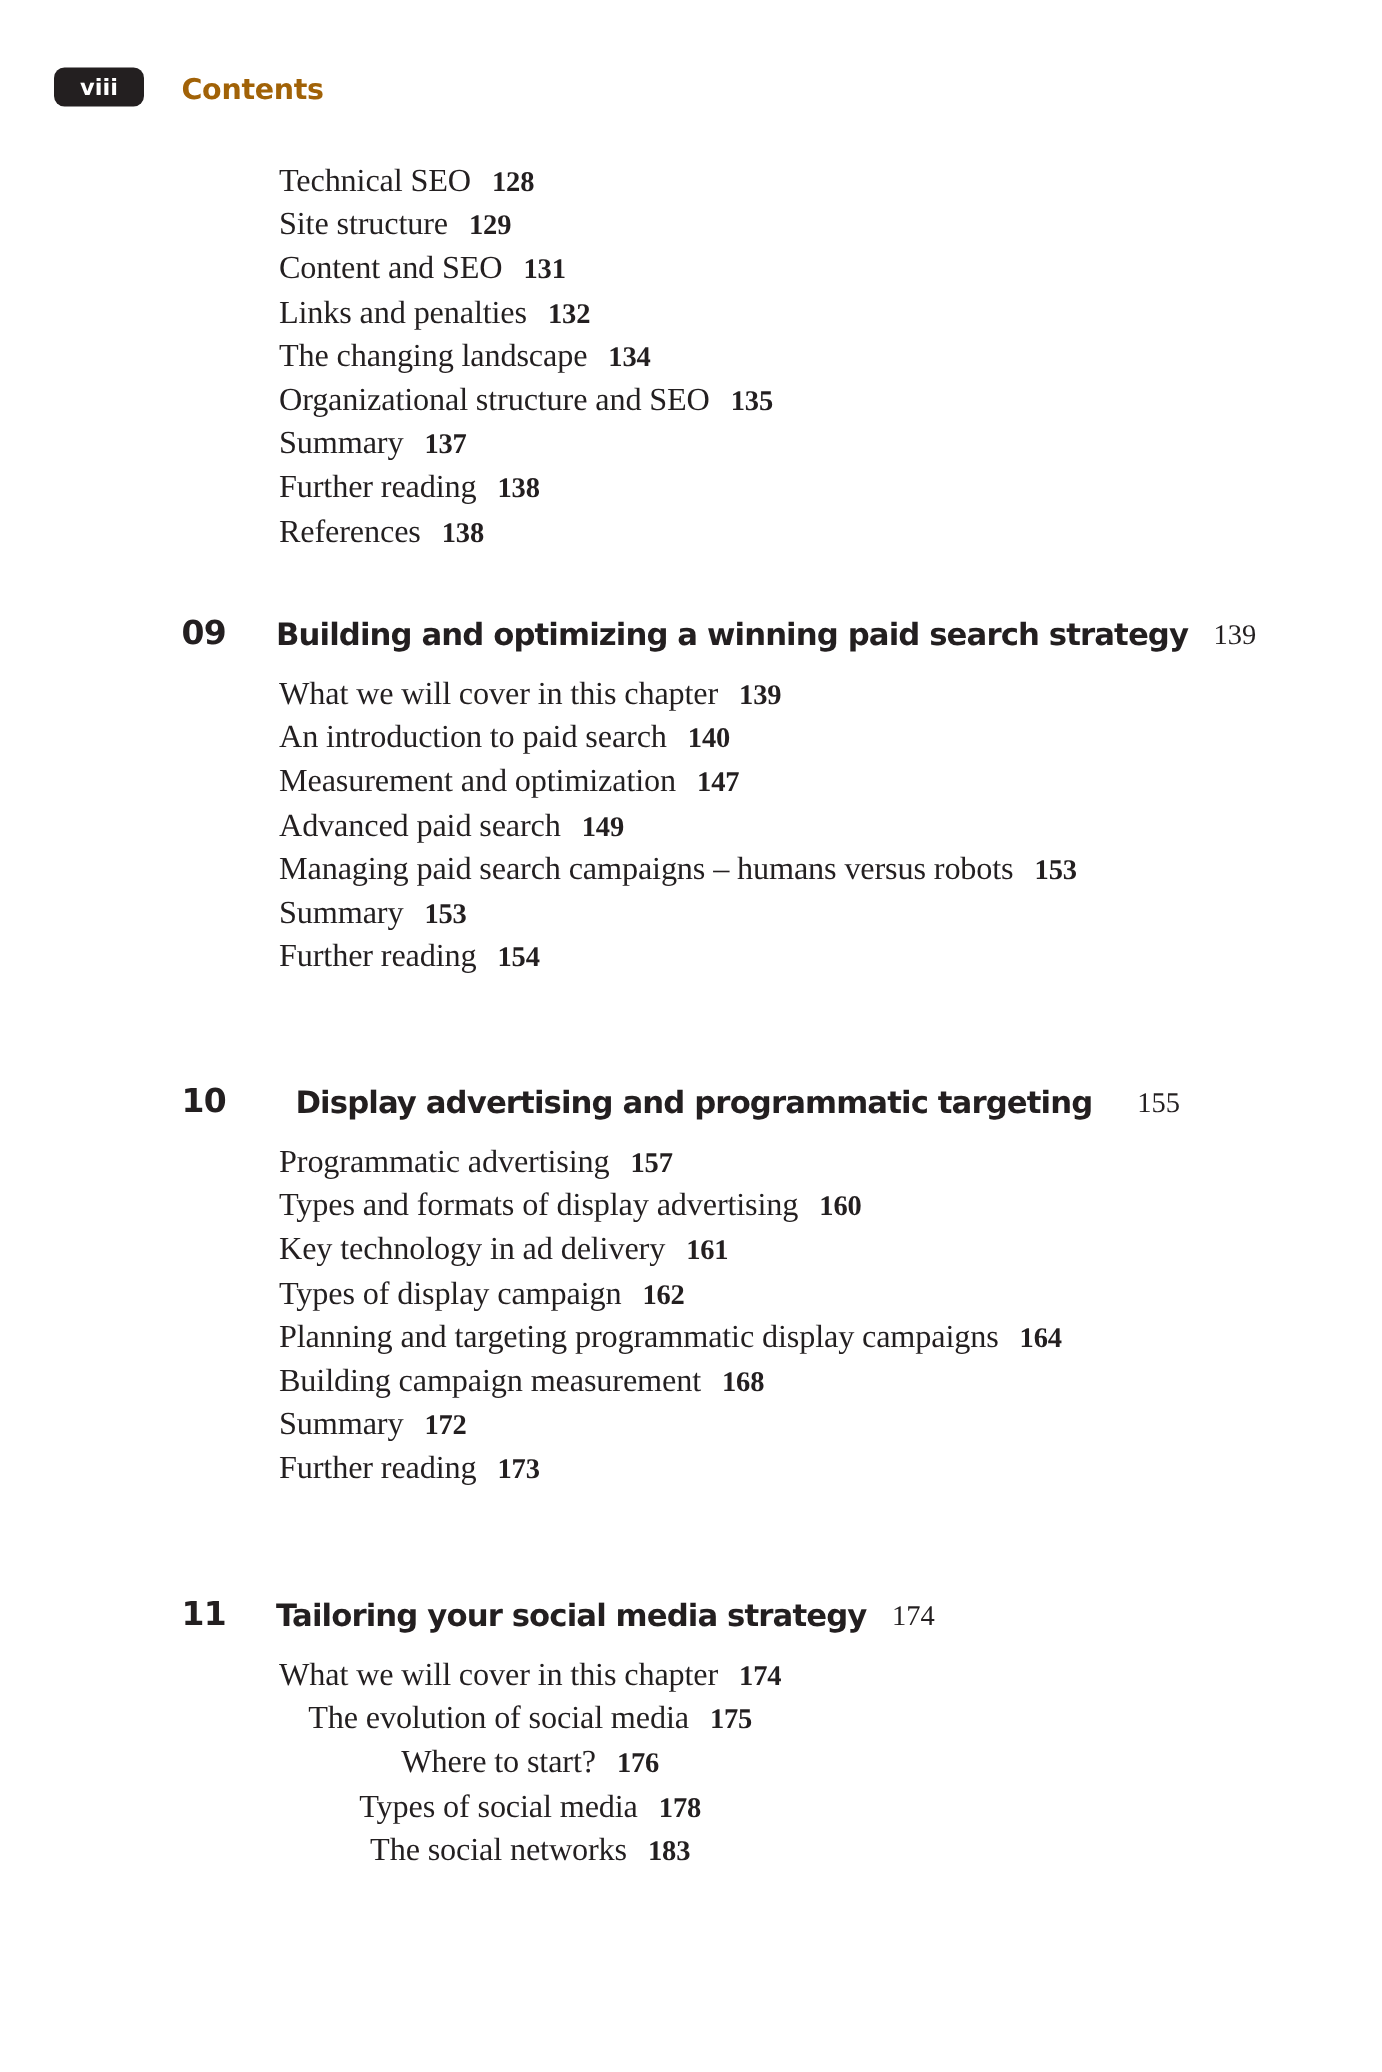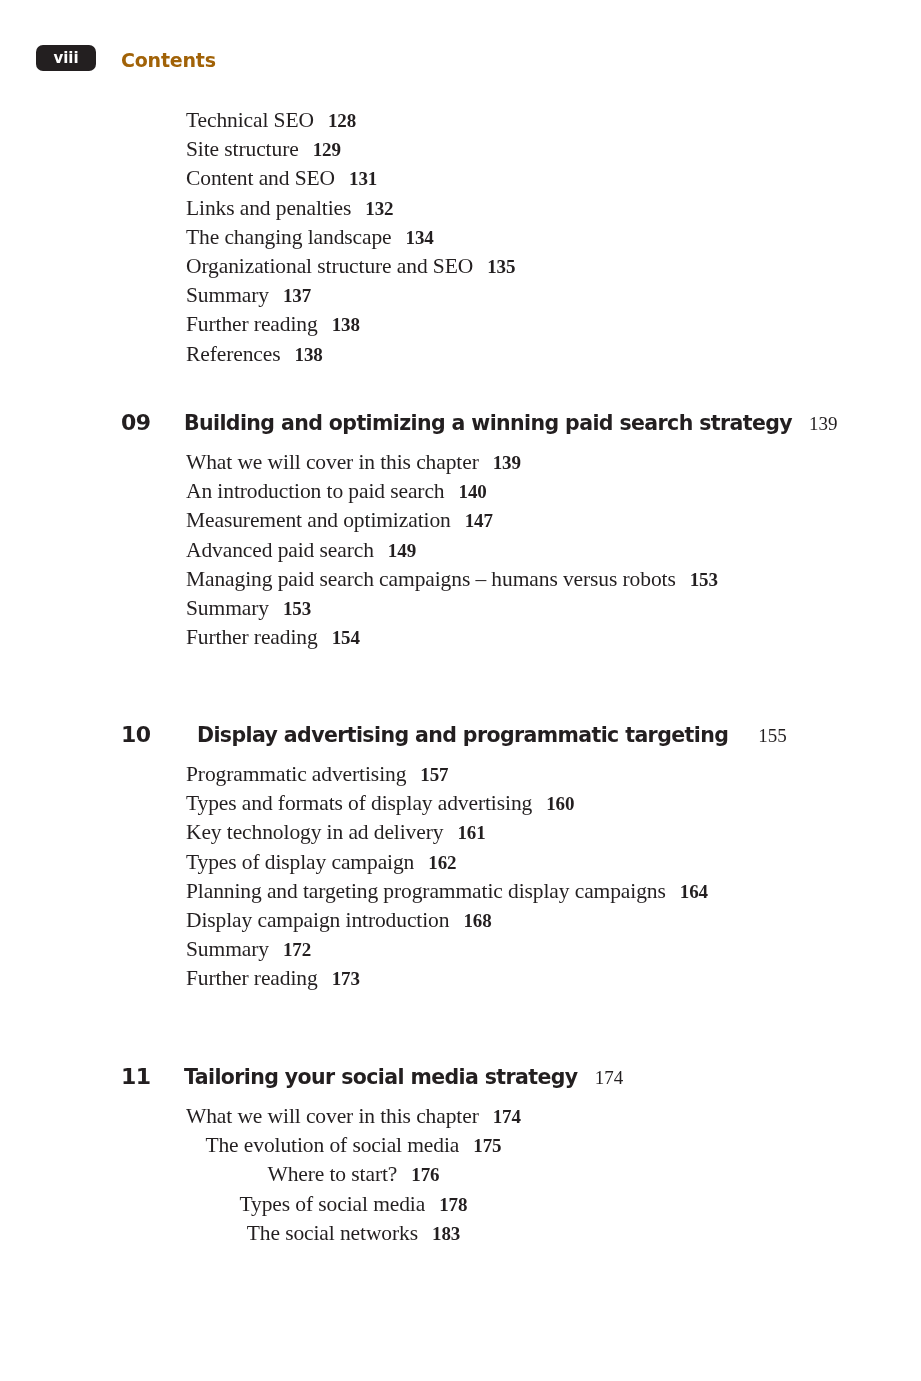--- a/index.html
+++ b/index.html
@@ -65,21 +65,21 @@
   <span class="ch-num">10</span>
   <span class="ch-title">Display advertising and programmatic targeting</span>
   <span class="ch-pg">155</span>
 </div>
 <ul class="entry-list serif" style="top:760px;">
   <li class="entry"><span>Programmatic advertising</span><span class="pg">157</span></li>
   <li class="entry"><span>Types and formats of display advertising</span><span class="pg">160</span></li>
   <li class="entry"><span>Key technology in ad delivery</span><span class="pg">161</span></li>
   <li class="entry"><span>Types of display campaign</span><span class="pg">162</span></li>
   <li class="entry"><span>Planning and targeting programmatic display campaigns</span><span class="pg">164</span></li>
-  <li class="entry"><span>Display campaign introduction</span><span class="pg">168</span></li>
+  <li class="entry"><span>Building campaign measurement</span><span class="pg">168</span></li>
   <li class="entry"><span>Summary</span><span class="pg">172</span></li>
   <li class="entry"><span>Further reading</span><span class="pg">173</span></li>
 </ul>
 
 <div class="chapter" style="top:1059px;">
   <span class="ch-num">11</span>
   <span class="ch-title">Tailoring your social media strategy</span>
   <span class="ch-pg">174</span>
 </div>
 <ul class="entry-list serif" style="top:1102px;text-align:center;">

